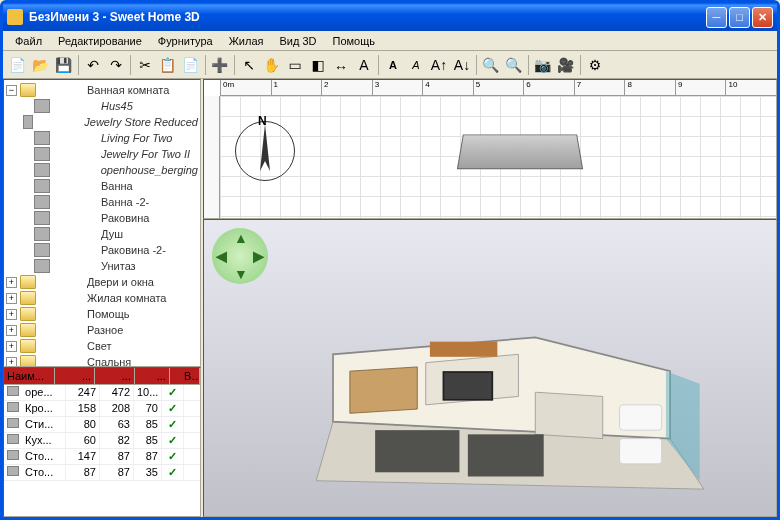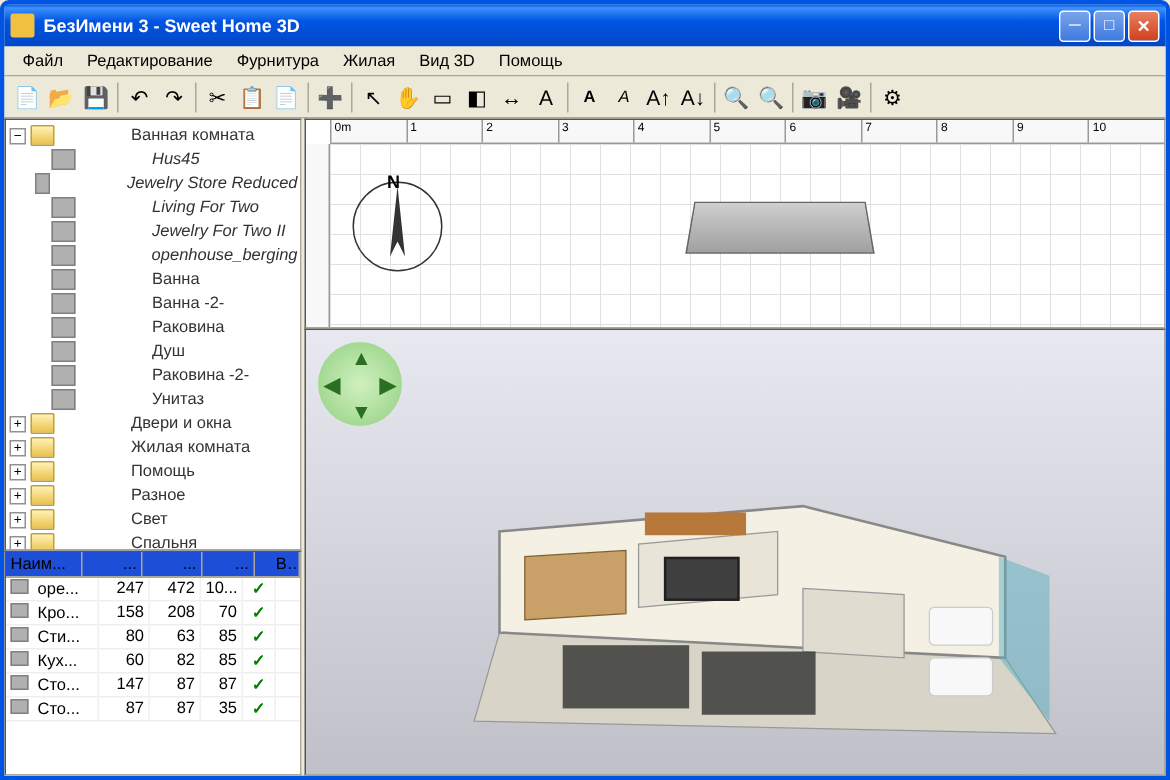--- a/index.html
+++ b/index.html
@@ -22,21 +22,21 @@
 .tree { flex: 1; background: white; border: 1px inset #aca899; overflow: auto; padding: 2px; }
 .tree-node { display: flex; align-items: center; padding: 1px 0; cursor: pointer; white-space: nowrap; }
 .tree-toggle { width: 11px; height: 11px; border: 1px solid #919191; display: inline-flex; align-items: center; justify-content: center; font-size: 9px; margin-right: 3px; background: white; line-height: 1; }
 .tree-icon { width: 16px; height: 14px; margin-right: 3px; display: inline-block; }
 .folder-icon { background: linear-gradient(#fff2b0, #e8c050); border-radius: 1px; border: 1px solid #c0a030; }
 .item-icon { background: #b0b0b0; border: 1px solid #808080; }
 .tree-indent { display: inline-block; }
 .tree-label { font-style: italic; color: #333; margin-left: 48px; }
 .tree-label.regular { font-style: normal; }
 .furniture-table { height: 150px; background: white; border: 1px inset #aca899; overflow: auto; }
-.ft-header { display: flex; background: #1d4ed8; border-bottom: 1px solid #aca899; position: sticky; top: 0; gap: 11px; }
+.ft-header { display: flex; background: #b91c1c; border-bottom: 1px solid #aca899; position: sticky; top: 0; gap: 11px; }
 .ft-header > div { padding: 2px 3px; border-right: 1px solid #aca899; overflow: hidden; text-overflow: ellipsis; white-space: nowrap; }
 .ft-row { display: flex; border-bottom: 1px solid #eee; }
 .ft-row > div { padding: 1px 3px; border-right: 1px solid #f0f0f0; overflow: hidden; white-space: nowrap; }
 .c0 { width: 62px; } .c1 { width: 34px; text-align: right; } .c2 { width: 34px; text-align: right; } .c3 { width: 28px; text-align: right; } .c4 { width: 22px; text-align: center; }
 .chk { color: green; font-weight: bold; }
 .right-panel { flex: 1; display: flex; flex-direction: column; }
 .plan-view { height: 140px; background: white; border: 1px inset #aca899; position: relative; overflow: hidden; }
 .ruler-h { position: absolute; top: 0; left: 16px; right: 0; height: 16px; background: #f8f8f8; border-bottom: 1px solid #999; display: flex; }
 .ruler-v { position: absolute; top: 16px; left: 0; width: 16px; bottom: 0; background: #f8f8f8; border-right: 1px solid #999; }
 .ruler-tick { flex: 1; border-left: 1px solid #999; font-size: 8px; padding-left: 2px; }

